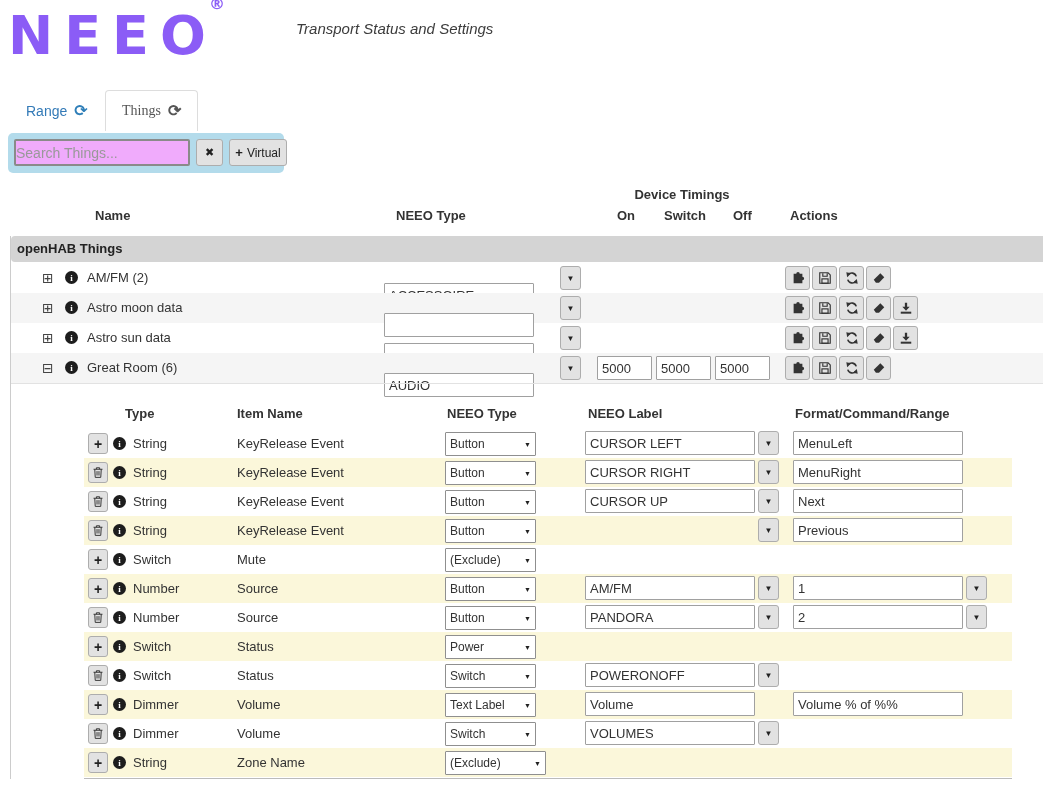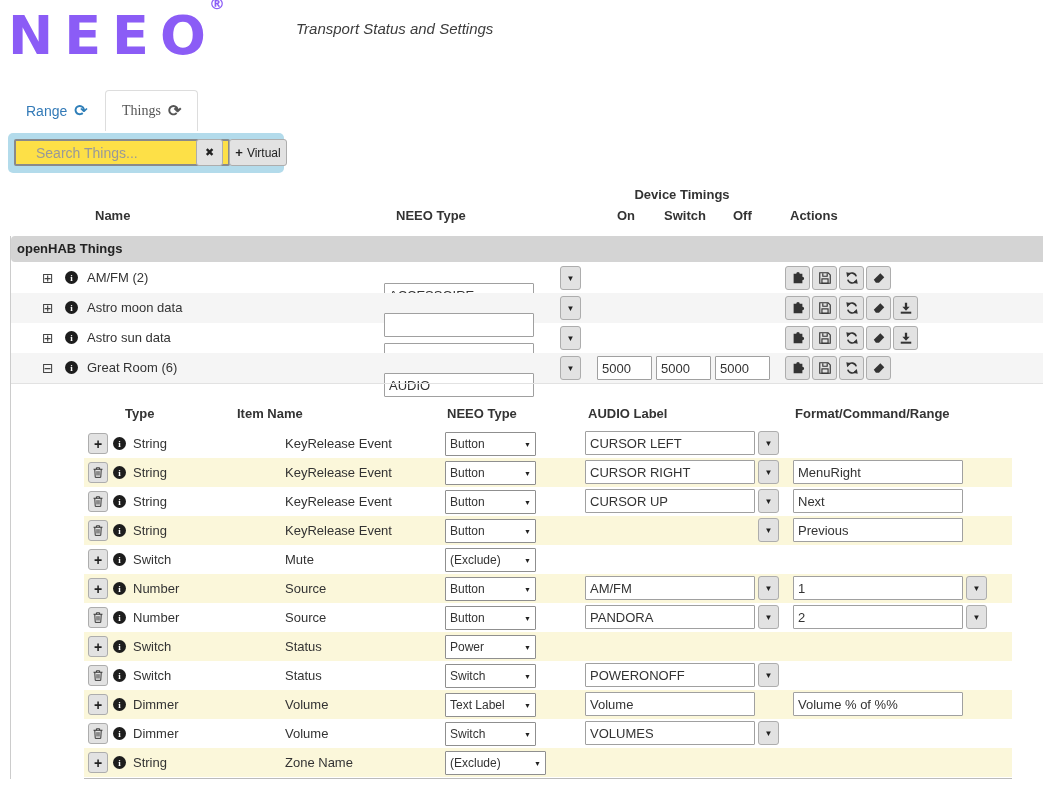--- a/index.html
+++ b/index.html
@@ -19,21 +19,21 @@
   .tab-inactive{left:10px;top:91px;color:#337ab7;cursor:pointer;}
   .tab-active{left:105px;top:90px;color:#555;background:#fff;border:1px solid #ddd;border-bottom:none;
               border-radius:4px 4px 0 0;font-family:Liberation Serif, serif;}
   .refresh-glyph{font-size:16px;font-weight:bold;line-height:1;}
   .refresh-blue{color:#2e7eb8;}
   .refresh-dark{color:#555;}
 
   
   .search-panel{left:8px;top:133px;width:276px;height:40px;background:#b3dbeb;border-radius:5px;}
   .search-input{position:absolute;left:6px;top:6px;width:172px;height:23px;border:2px solid #8a8a8a;
-                border-radius:2px;font-size:14px;color:#333;padding:0 20px;font-family:inherit;background:#fde047;}
+                border-radius:2px;font-size:14px;color:#333;padding:0 0;font-family:inherit;background:#f0abfc;}
   .search-input::placeholder{color:#999;}
   .btn{background:#e2e2e2;border:1px solid #adadad;border-radius:3px;color:#222;display:flex;
        align-items:center;justify-content:center;cursor:pointer;box-sizing:border-box;}
   .clear-btn{position:absolute;left:188px;top:6px;width:27px;height:27px;font-size:11px;font-weight:bold;}
   .virtual-btn{position:absolute;left:221px;top:6px;width:58px;height:27px;font-size:12px;gap:4px;}
   .plus-glyph{font-weight:bold;font-size:13px;}
 
   
   .tbl-left-border{left:10px;top:236px;width:1px;height:543px;background:#ccc;}
   .hdr{font-weight:bold;font-size:13px;color:#333;}
@@ -59,21 +59,21 @@
   .act-btn svg{width:14px;height:14px;}
   .bg-alt{background:#f5f5f5;}
 
   
   .srow{left:84px;width:928px;height:29px;}
   .bg-yellow{background:#fbf7da;}
   .srow .row-btn{position:absolute;left:4px;top:4px;width:20px;height:21px;font-weight:bold;font-size:14px;}
   .srow .row-btn svg{width:12px;height:13px;}
   .srow .info-dot{position:absolute;left:29px;top:8px;}
   .srow .ctype{position:absolute;left:49px;line-height:29px;font-size:13px;}
-  .srow .citem{position:absolute;left:153px;line-height:29px;font-size:13px;margin-left:48px;}
+  .srow .citem{position:absolute;left:153px;line-height:29px;font-size:13px;}
   .fake-select{position:absolute;left:361px;top:3px;width:89px;height:22px;border:1px solid #8f8f8f;
                border-radius:1px;background:#fff;display:flex;align-items:center;cursor:pointer;}
   .fake-select .sel-text{font-size:12px;padding-left:4px;flex:1;white-space:nowrap;overflow:hidden;}
   .fake-select .sel-caret{font-size:7px;color:#222;padding-right:4px;}
   .sel-wide{width:99px;}
   .srow .label-input{position:absolute;left:501px;top:2px;width:170px;}
   .srow .label-dd{position:absolute;left:674px;top:2px;height:24px;}
   .srow .format-input{position:absolute;left:709px;top:2px;width:170px;}
   .srow .format-dd{position:absolute;left:882px;top:2px;height:24px;}
   .sub-bottom-line{left:84px;top:778px;width:928px;height:1px;background:#bbb;}
@@ -286,38 +286,39 @@
         <svg viewBox="0 0 16 16">
           <path d="M9.5 2.5 14 7l-6 6.5H4.5L2 10z" fill="#333"></path>
         </svg>
       </div>
   </div>
   <div class="abs grm-bottom-line"></div>
 
   <div class="abs hdr" style="left:125px;top:406px;">Type</div>
   <div class="abs hdr" style="left:237px;top:406px;">Item Name</div>
   <div class="abs hdr" style="left:447px;top:406px;">NEEO Type</div>
-  <div class="abs hdr" style="left:588px;top:406px;">AUDIO Label</div>
+  <div class="abs hdr" style="left:588px;top:406px;">NEEO Label</div>
   <div class="abs hdr" style="left:795px;top:406px;">Format/Command/Range</div>
 
   <div class="abs srow" style="top:429px;">
     <div class="btn row-btn">
         <span>+</span>
       </div>
     <span class="info-dot">i</span>
     <span class="ctype">String</span>
     <span class="citem">KeyRelease Event</span>
     <div class="fake-select">
         <span class="sel-text">Button</span>
         <span class="sel-caret">▼</span>
       </div>
     <input class="txt-input label-input" value="CURSOR LEFT" style="">
     <div class="btn dd-btn label-dd">
         <span style="font-size:8px;">▼</span>
       </div>
+    <input class="txt-input format-input" value="MenuLeft" style="">
   </div>
 
   <div class="abs srow bg-yellow" style="top:458px;">
     <div class="btn row-btn">
         <svg viewBox="0 0 14 16">
           <g fill="none" stroke="#333" stroke-width="1.2">
             <path d="M1.5 4h11"></path>
             <path d="M5 4V2.2h4V4"></path>
             <path d="M3 4l.6 10h6.8L11 4"></path>
             <path d="M5.8 6.3v5.4M8.2 6.3v5.4"></path>

